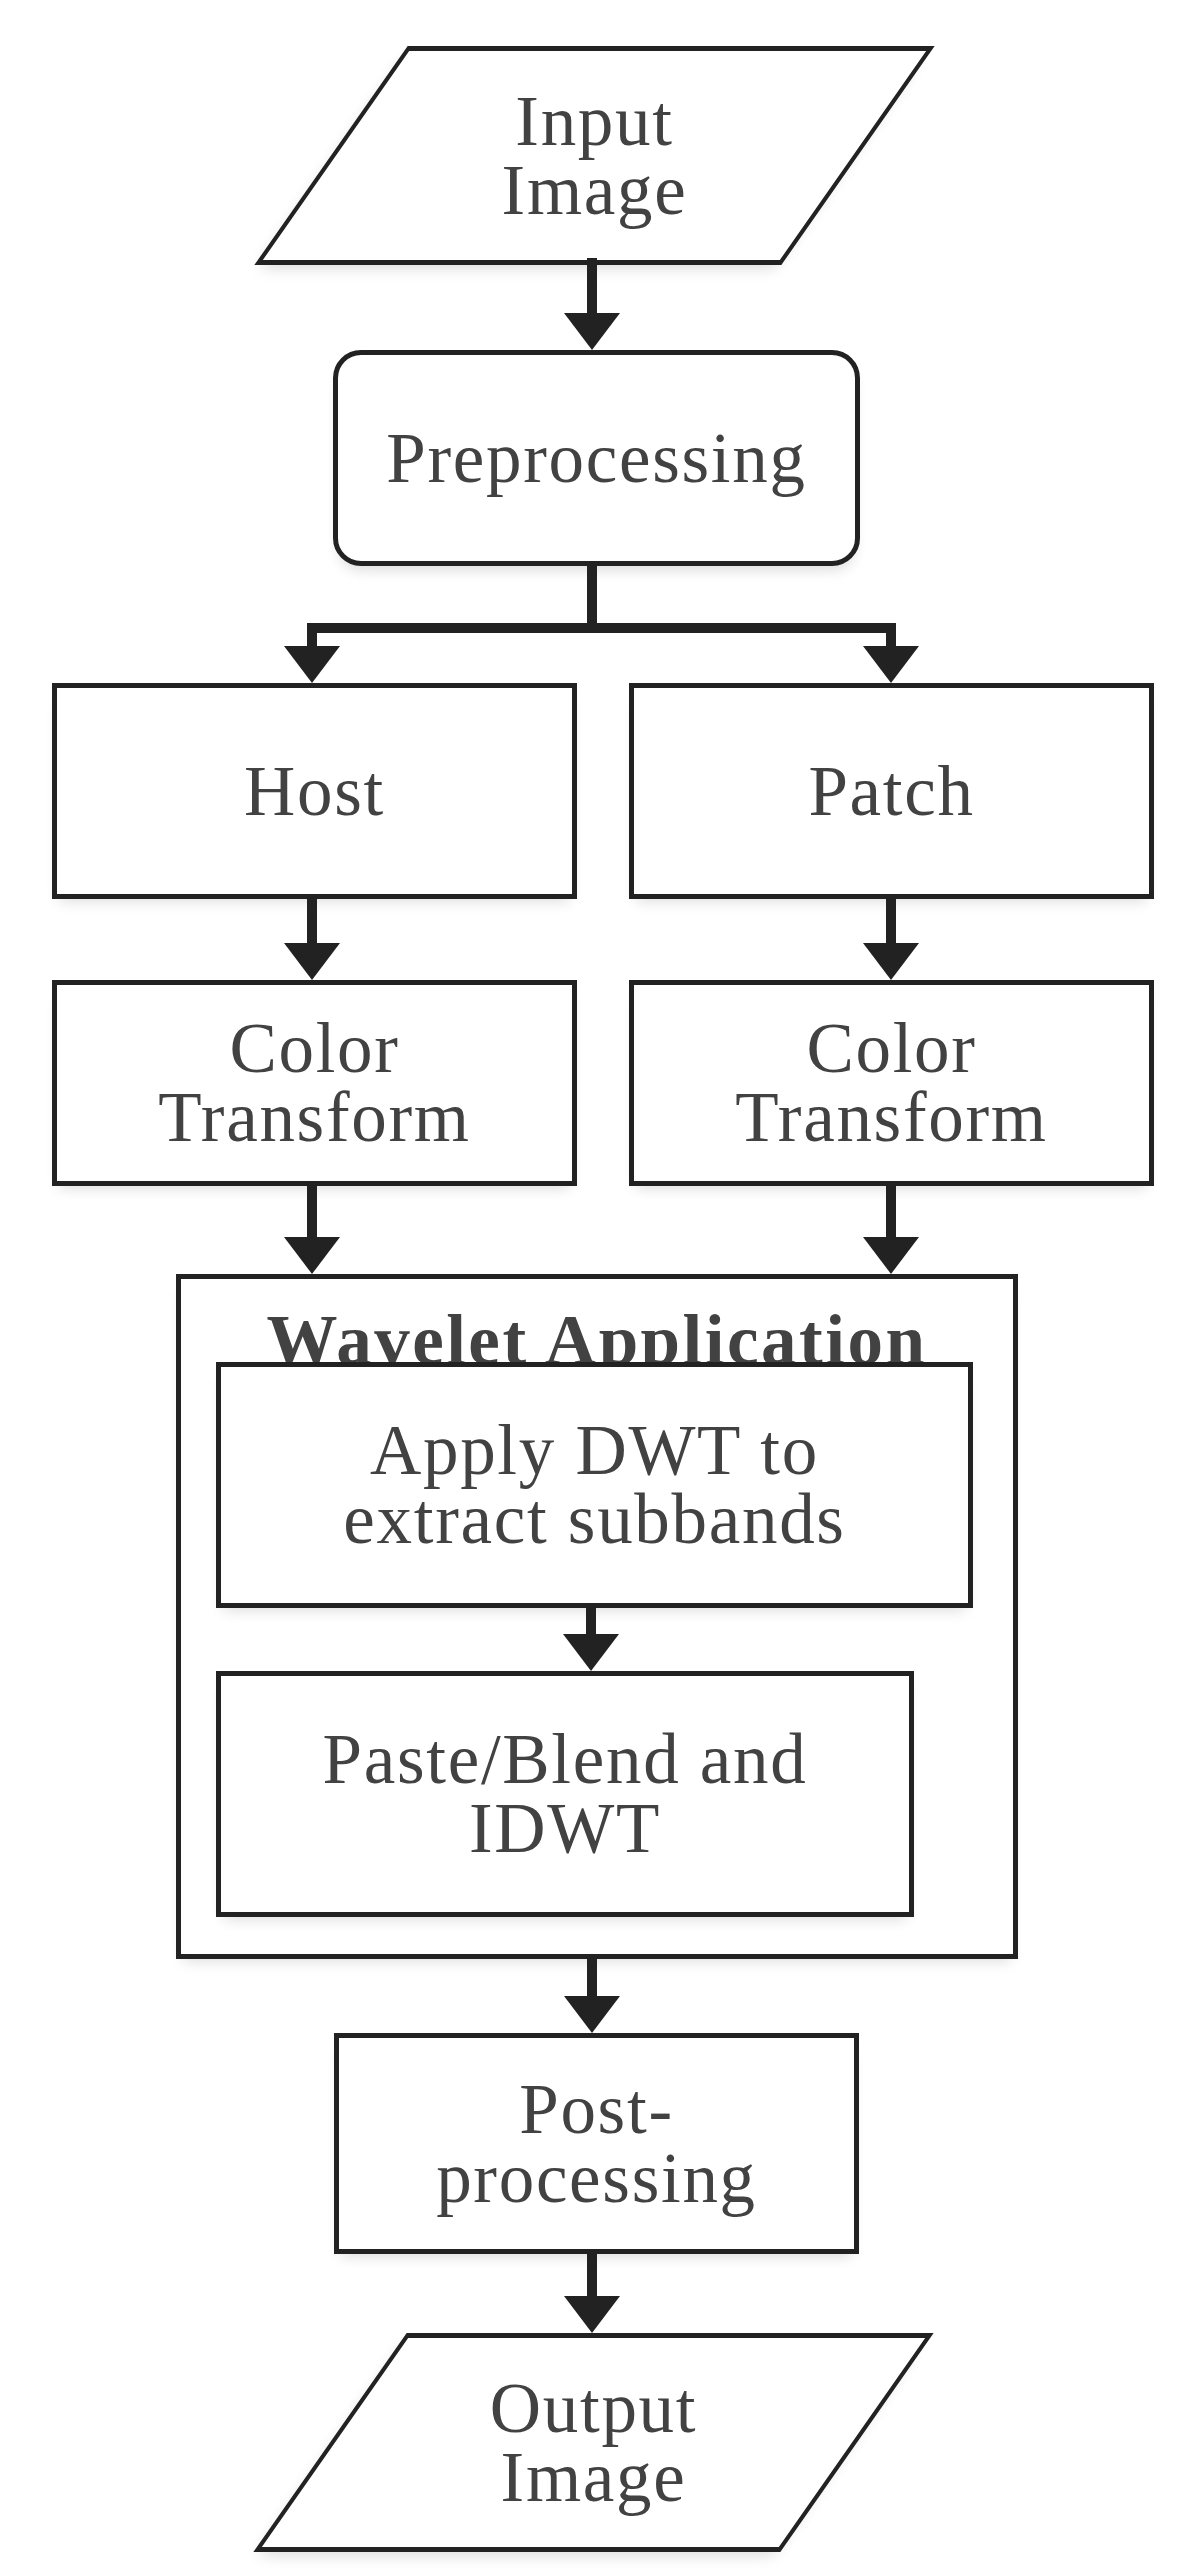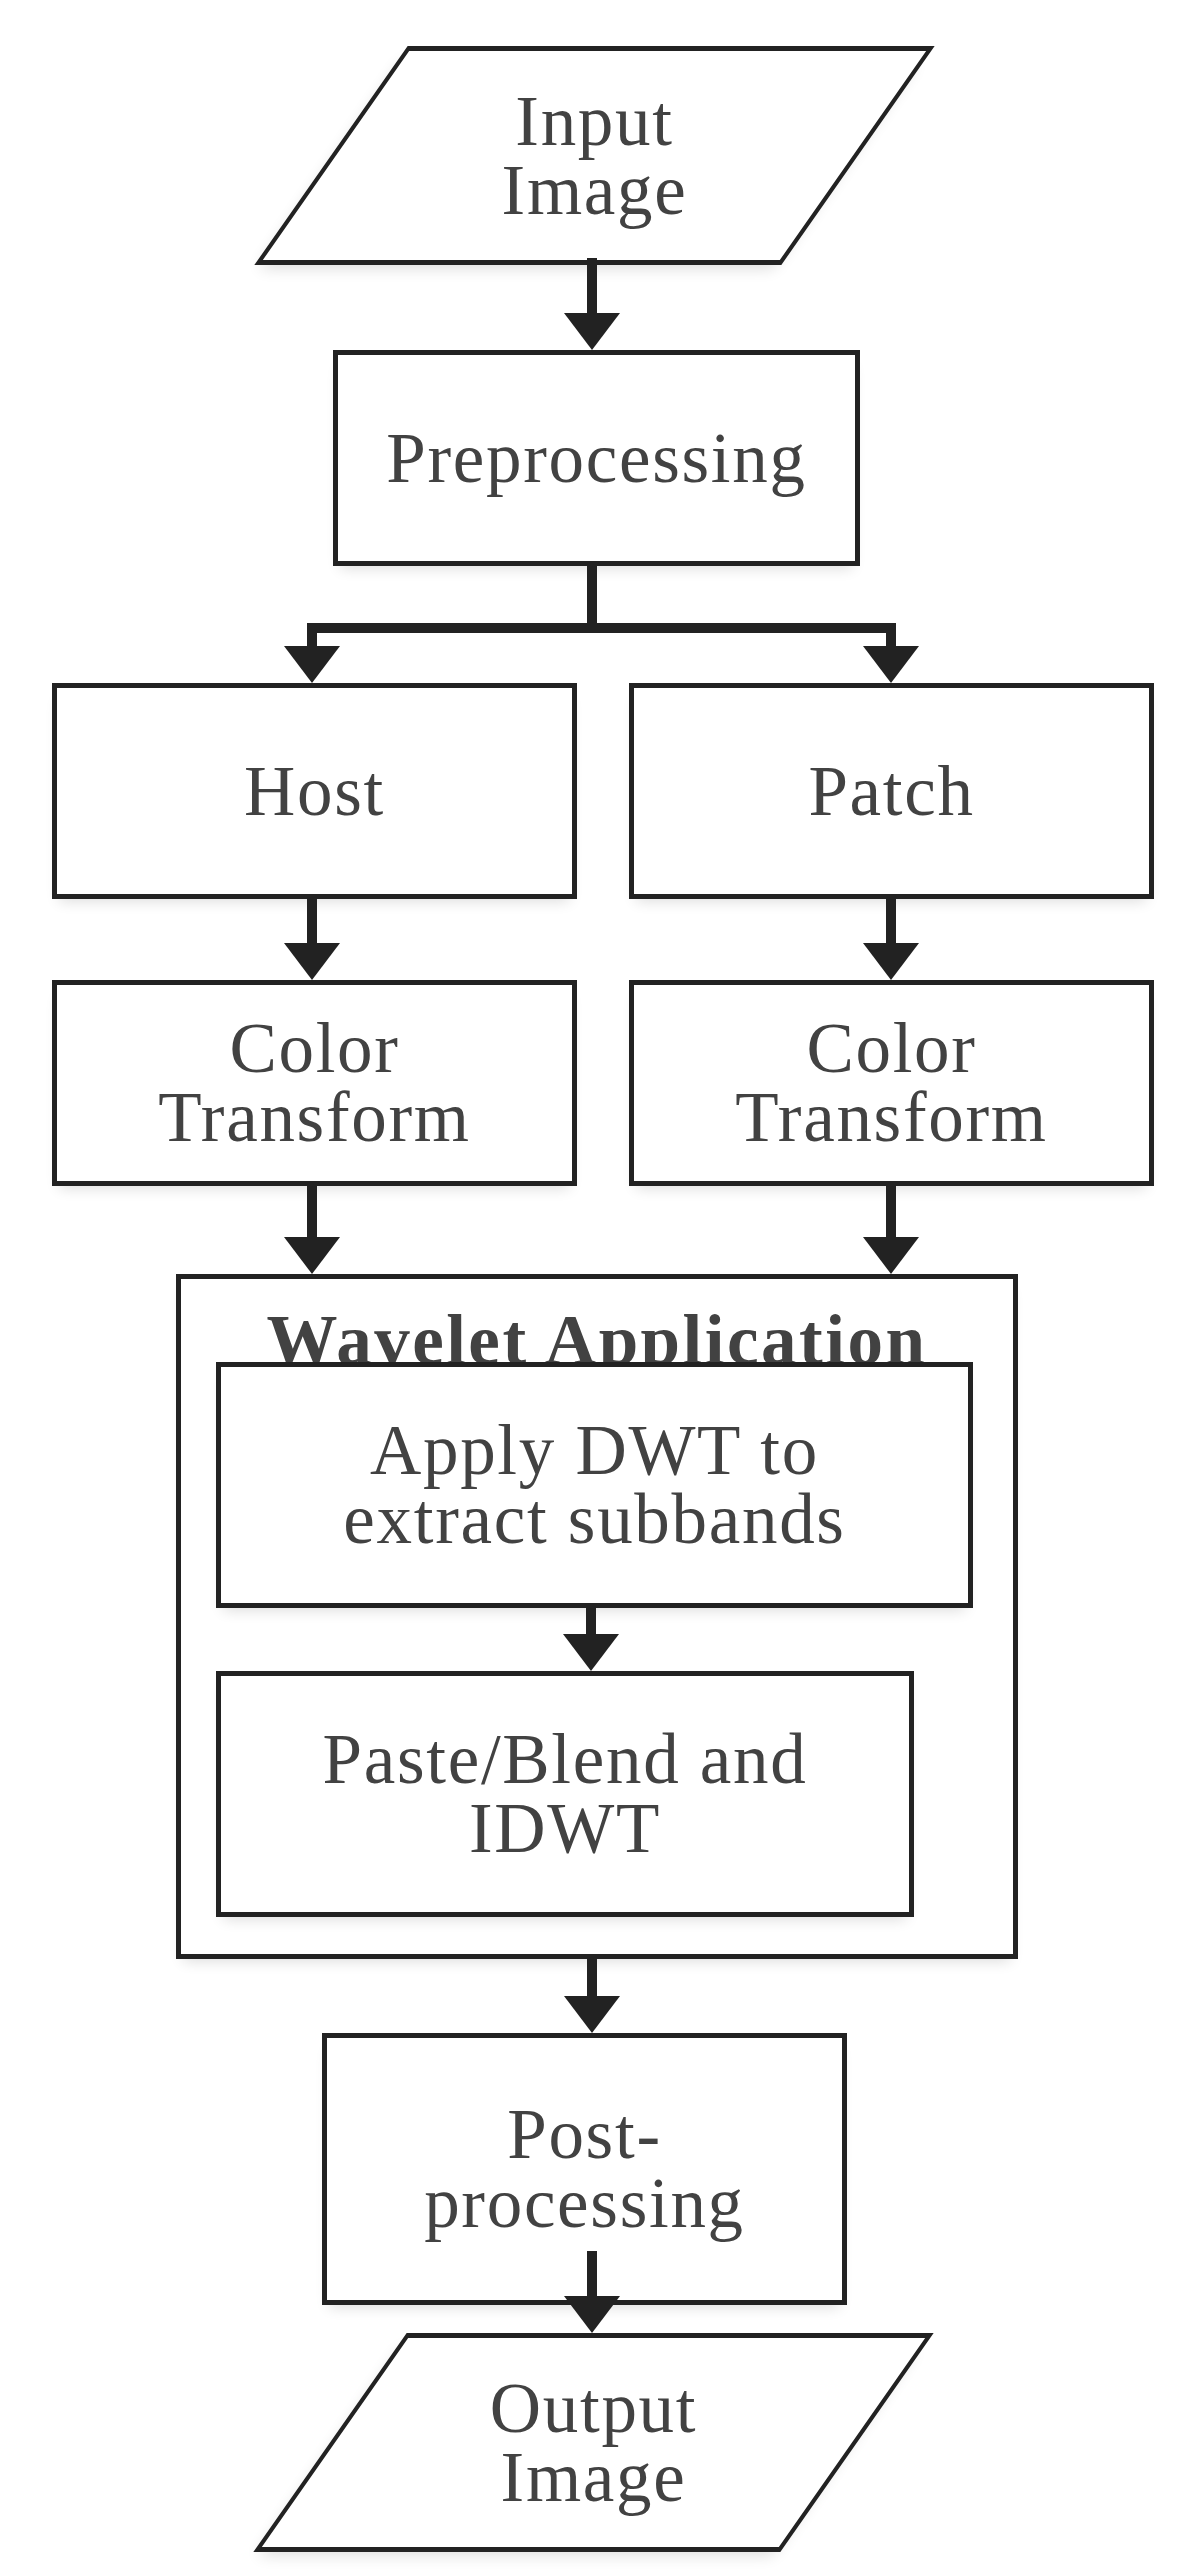--- a/index.html
+++ b/index.html
@@ -52,21 +52,21 @@
 <div class="canvas">
 
   <div class="node para" style="left:331px;top:46px;width:527px;height:219px;">
     <div class="label">Input
 Image</div>
   </div>
 
   <div class="shaft" style="left:587px;top:258px;height:59px;"></div>
   <div class="head" style="left:564px;top:313px;"></div>
 
-  <div class="node rect" style="left:333px;top:350px;width:527px;height:216px;">
+  <div class="node rect" style="left:333px;top:350px;width:527px;height:216px;border-radius:28px;">
     <div class="label">Preprocessing</div>
   </div>
 
   <div class="shaft" style="left:587px;top:561px;height:68px;"></div>
   <div class="hbar" style="left:307px;top:623px;width:589px;"></div>
 
   <div class="shaft" style="left:307px;top:623px;height:30px;"></div>
   <div class="head" style="left:284px;top:646px;"></div>
 
   <div class="shaft" style="left:886px;top:623px;height:30px;"></div>
@@ -114,21 +114,21 @@
   <div class="head" style="left:563px;top:1634px;"></div>
 
   <div class="node rect" style="left:216px;top:1671px;width:698px;height:246px;">
     <div class="label">Paste/Blend and
 IDWT</div>
   </div>
 
   <div class="shaft" style="left:587px;top:1956px;height:46px;"></div>
   <div class="head" style="left:564px;top:1996px;"></div>
 
-  <div class="node rect" style="left:322px;top:2033px;width:525px;height:272px;padding-left:8px;">
+  <div class="node rect" style="left:334px;top:2033px;width:525px;height:221px;padding-left:8px;">
     <div class="label">Post-
 processing</div>
   </div>
 
   <div class="shaft" style="left:587px;top:2251px;height:48px;"></div>
   <div class="head" style="left:564px;top:2296px;"></div>
 
   <div class="node para" style="left:330px;top:2333px;width:527px;height:219px;">
     <div class="label">Output
 Image</div>

